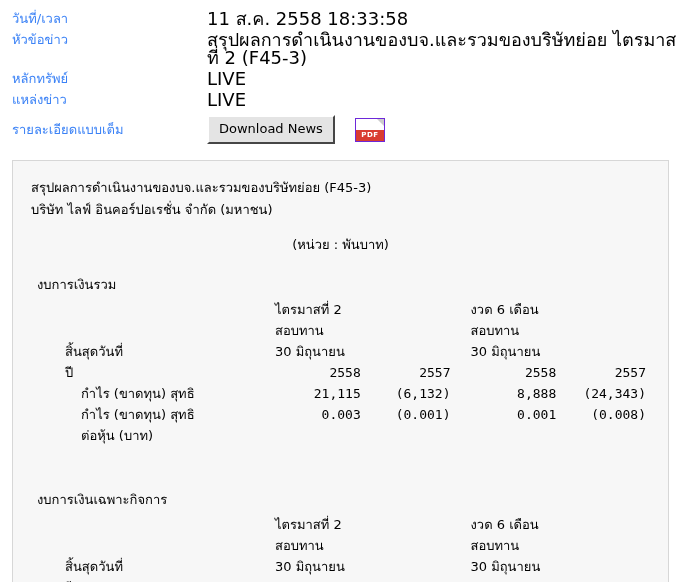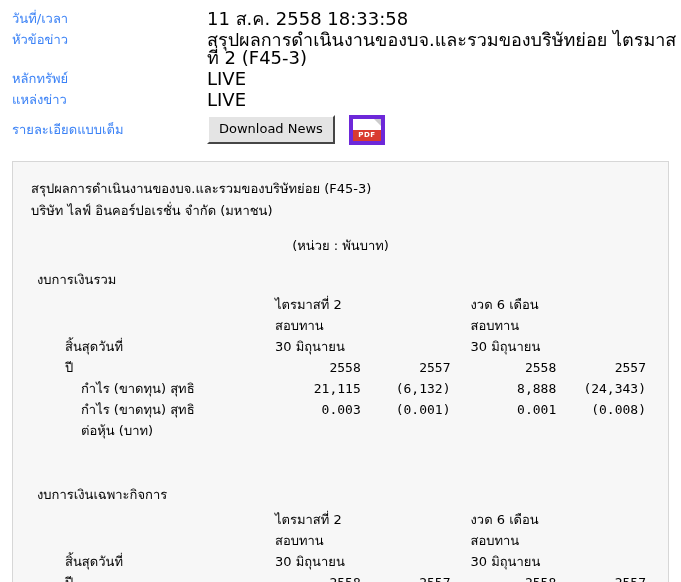--- a/index.html
+++ b/index.html
@@ -36,42 +36,42 @@
     font-size: 18px;
     color: #000;
   }
   .meta-row.details {
     margin-top: 6px;
     align-items: center;
   }
 
   .download-wrap {
     display: flex;
-    align-items: flex-start;
-    gap: 14px;
+    align-items: center;
+    gap: 20px;
   }
   .dl-button {
     display: inline-block;
     background: #e4e4e4;
     border: 2px outset #f4f4f4;
     border-top-color: #ffffff;
     border-left-color: #ffffff;
     border-right-color: #9a9a9a;
     border-bottom-color: #9a9a9a;
     padding: 3px 10px 4px 10px;
     font-size: 13px;
     font-family: "DejaVu Sans", "Liberation Sans", sans-serif;
     color: #000;
     cursor: pointer;
   }
   .pdf-icon {
     width: 28px;
     height: 22px;
     background: #ffffff;
-    border: 4px solid #6d28d9;
+    border: 1px solid #6d28d9;
     position: relative;
     display: inline-block;
     overflow: hidden;
   }
   .pdf-icon .pdf-band {
     position: absolute;
     left: 0;
     right: 0;
     bottom: 0;
     height: 11px;
@@ -108,21 +108,21 @@
   .rpt-title {
     text-align: left;
     line-height: 22px;
   }
   .rpt-unit {
     text-align: center;
     margin-top: 14px;
     line-height: 20px;
   }
   .section-label {
-    margin-top: 14px;
+    margin-top: 20px;
     margin-left: 6px;
     line-height: 20px;
   }
   .section-label.second {
     margin-top: 44px;
   }
 
   table.fin {
     border-collapse: collapse;
     margin-top: 4px;

